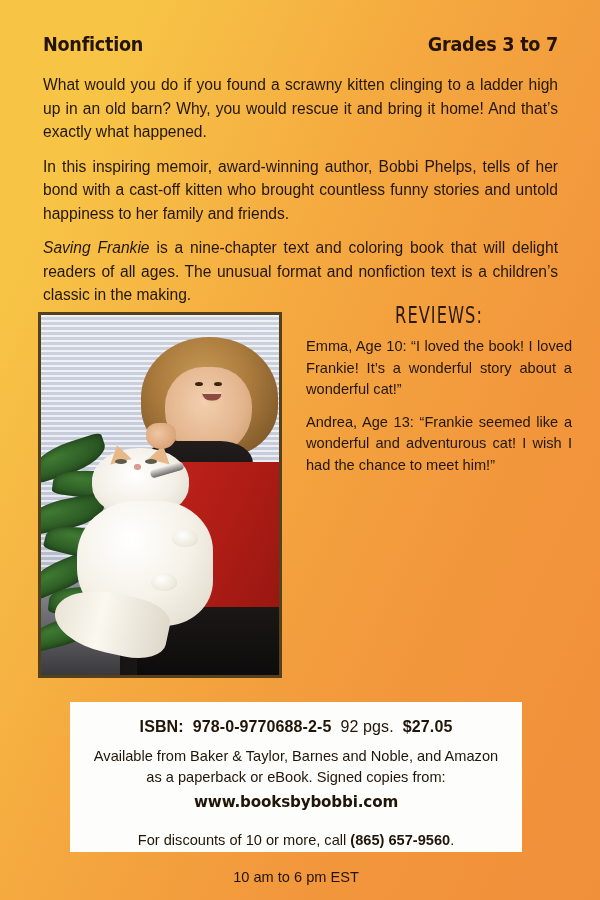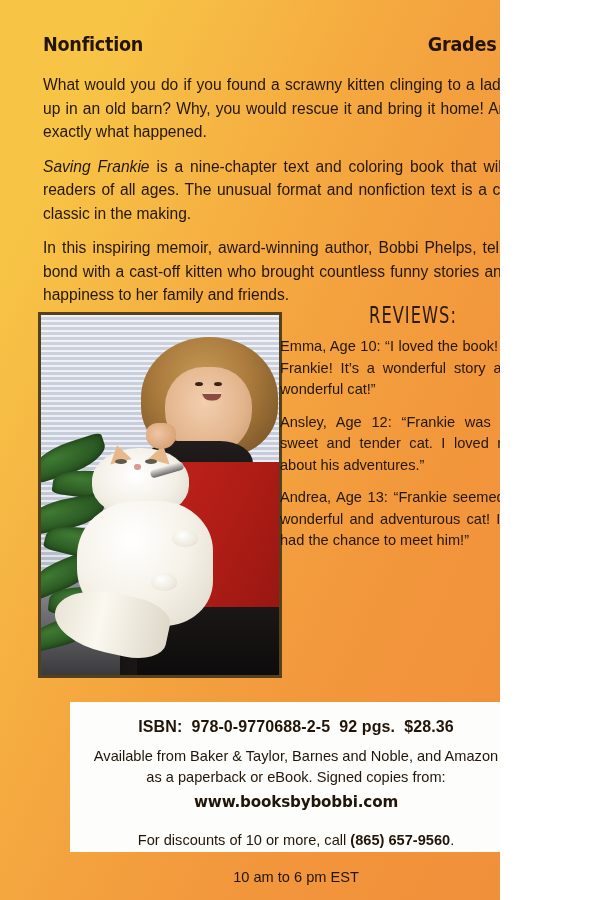--- a/index.html
+++ b/index.html
@@ -8,21 +8,21 @@
   }
   body {
     width: 600px;
     height: 900px;
     overflow: hidden;
     font-family: "Liberation Sans", sans-serif;
   }
 
   .cover {
     position: relative;
-    width: 500px;
+    width: 600px;
     height: 900px;
     box-sizing: border-box;
     background:
       linear-gradient(115deg,
         #f7c445 0%,
         #f7c445 14%,
         #f6b944 26%,
         #f5ab40 40%,
         #f3a03e 55%,
         #f2963c 72%,
@@ -282,21 +282,21 @@
     width: 34px;
     height: 8px;
     background: linear-gradient(to bottom, #e8e6e2 0%, #a9a7a3 50%, #6e6c69 100%);
     border-radius: 4px;
     transform: rotate(-16deg);
   }
 
   
   .reviews {
     position: absolute;
-    left: 280px;
+    left: 306px;
     top: 303px;
     width: 266px;
   }
   .reviews-heading {
     font-family: "DejaVu Sans Condensed", "DejaVu Sans", sans-serif;
     font-size: 21px;
     letter-spacing: 1.2px;
     text-align: center;
     color: #2b1a0c;
     margin: 0 0 9px 0;
@@ -328,21 +328,21 @@
     color: #211509;
   }
   .isbn-line {
     font-size: 16px;
     line-height: 25px;
     margin: 0 0 7px 0;
     font-weight: bold;
     letter-spacing: 0.1px;
   }
   .isbn-line .light {
-    font-weight: bold;
+    font-weight: normal;
   }
   .avail {
     font-size: 14.6px;
     line-height: 21px;
     margin: 0 0 2px 0;
   }
   .website {
     font-family: "DejaVu Sans", sans-serif;
     font-weight: bold;
     font-size: 16.5px;
@@ -368,22 +368,22 @@
 
 <div class="cover">
 
   <div class="header">
     <div class="hl">Nonfiction</div>
     <div class="hr">Grades 3 to 7</div>
   </div>
 
   <div class="intro">
     <p>What would you do if you found a scrawny kitten clinging to a ladder high up in an old barn?  Why, you would rescue it and bring it home! And that’s exactly what happened.</p>
+    <p>In this inspiring memoir, award-winning author, Bobbi Phelps, tells of her bond with a cast-off kitten who brought countless funny stories and untold happiness to her family and friends.</p>
     <p><span class="title-italic">Saving Frankie</span><span> is a nine-chapter text and coloring book that will delight readers of all ages. The unusual format and nonfiction text is a children’s classic in the making.</span></p>
-    <p>In this inspiring memoir, award-winning author, Bobbi Phelps, tells of her bond with a cast-off kitten who brought countless funny stories and untold happiness to her family and friends.</p>
   </div>
 
   <div class="photo-frame">
     <div class="photo">
       <div class="wall"></div>
       <div class="floor"></div>
 
       <div class="plant">
         <div class="leaf" style="left:4px;  top:6px;   width:76px; height:30px; transform:rotate(-18deg);"></div>
         <div class="leaf" style="left:26px; top:34px;  width:84px; height:28px; transform:rotate(8deg);"></div>
@@ -426,33 +426,30 @@
     </div>
   </div>
 
   <div class="reviews">
     <div class="reviews-heading">REVIEWS:</div>
 
     <p class="review">
       <span class="who">Emma, Age 10:</span><span> “I loved the book! I loved Frankie!  It’s a wonderful story about a wonderful cat!”</span>
     </p>
     <p class="review">
-      <span class="who">Ansley, Age 12:</span><span> “Frankie was a very sweet and tender cat. I loved reading about his adventures.”</span>
-    </p>
-    <p class="review">
       <span class="who">Andrea, Age 13:</span><span> “Frankie seemed like a wonderful and adventurous cat! I wish I had the chance to meet him!”</span>
     </p>
   </div>
 
   <div class="infobox">
     <p class="isbn-line">
       <span>ISBN:</span>&nbsp;
       <span>978-0-9770688-2-5</span>&nbsp;
       <span class="light">92 pgs.</span>&nbsp;
-      <span>$28.36</span>
+      <span>$27.05</span>
     </p>
     <p class="avail">Available from Baker &amp; Taylor, Barnes and Noble, and Amazon as a paperback or eBook. Signed copies from:</p>
     <p class="website">www.booksbybobbi.com</p>
     <p class="discount">
       <span>For discounts of 10 or more, call </span><span class="phone">(865) 657-9560</span><span>.</span>
     </p>
     <p class="hours">10 am to 6 pm EST</p>
   </div>
 
 </div>

